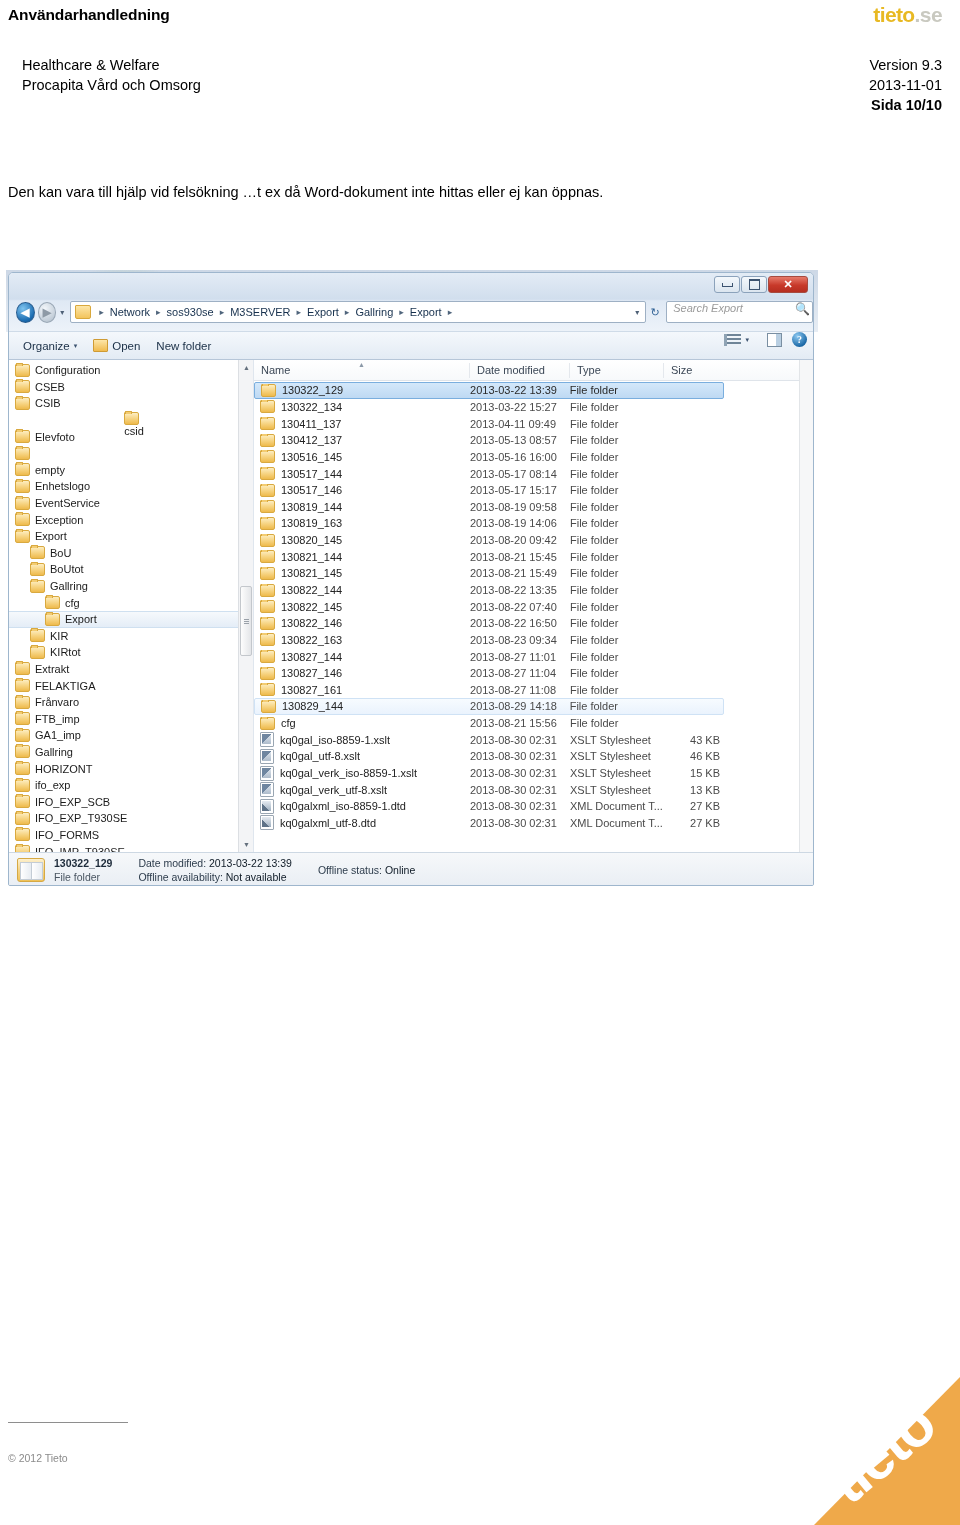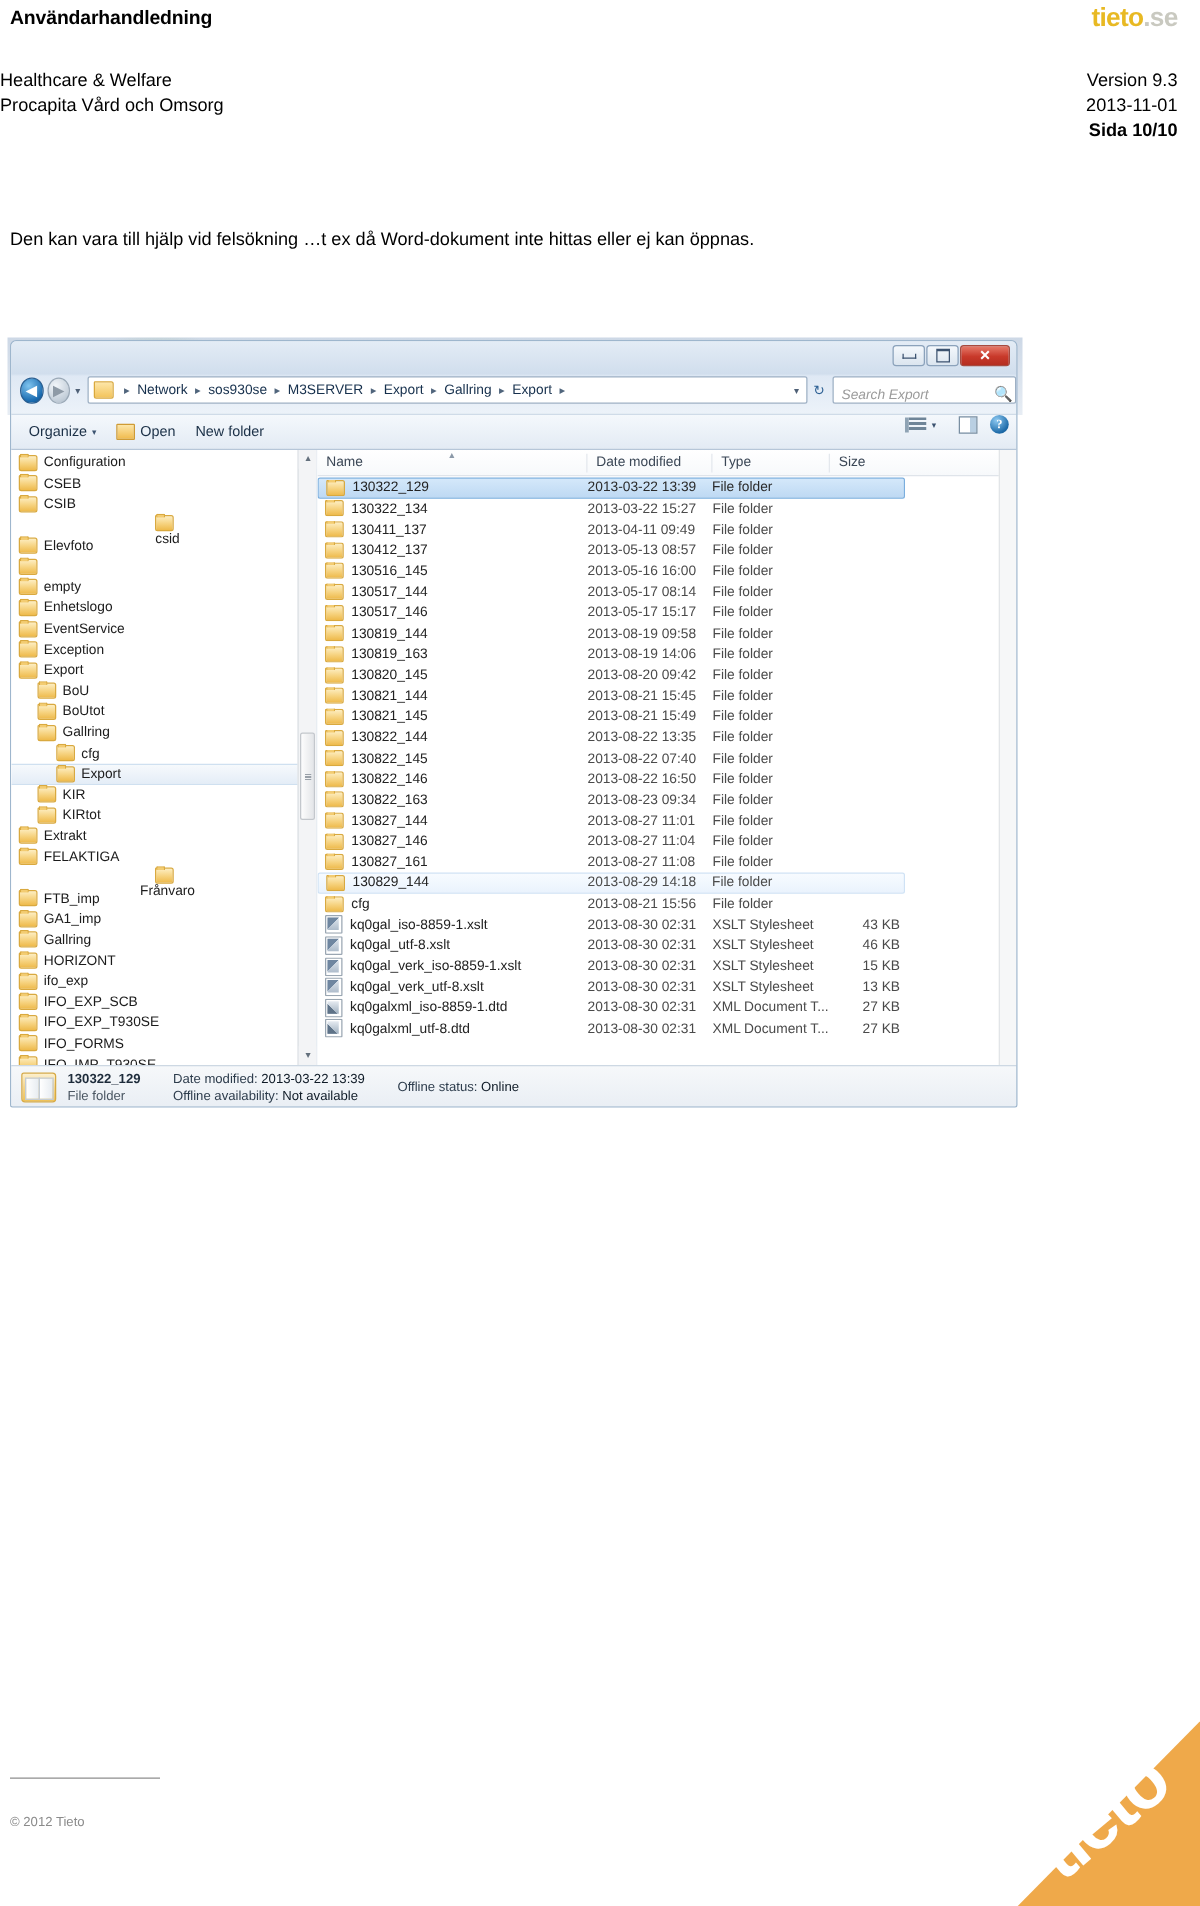--- a/index.html
+++ b/index.html
@@ -40,21 +40,21 @@
   .tieto-logo .tieto-word {
     color: #e8b923;
   }
   .tieto-logo .tieto-se {
     color: #c9c9c0;
     font-weight: bold;
   }
 
   .hdr-left {
     position: absolute;
-    left: 0; top: 55px;
+    left: 22px; top: 55px;
     font-size: 14.5px;
     line-height: 20px;
   }
   .hdr-right {
     position: absolute;
     right: 18px; top: 55px;
     text-align: right;
     font-size: 14.5px;
     line-height: 20px;
   }
@@ -207,21 +207,21 @@
     flex: 0 0 auto;
   }
   .searchbox {
     margin-left: 2px;
     width: 168px;
     height: 22px;
     background: #ffffff;
     border: 1px solid #9eb0c4;
     border-radius: 2px;
     display: flex;
-    align-items: flex-end;
+    align-items: flex-start;
     box-sizing: border-box;
   }
   .search-ph {
     flex: 1 1 auto;
     padding-left: 6px;
     font-size: 11px;
     color: #9b9b9b;
     font-style: italic;
   }
   .search-ico {
@@ -725,21 +725,21 @@
               <span>KIRtot</span>
             </div>
             <div class="tree-item" style="padding-left: 6px;">
               <span class="folder-ico"></span>
               <span>Extrakt</span>
             </div>
             <div class="tree-item" style="padding-left: 6px;">
               <span class="folder-ico"></span>
               <span>FELAKTIGA</span>
             </div>
-            <div class="tree-item" style="padding-left: 6px; flex-direction: column;">
+            <div class="tree-item" style="padding-left: 6px;">
               <span class="folder-ico"></span>
               <span>Frånvaro</span>
             </div>
             <div class="tree-item" style="padding-left: 6px;">
               <span class="folder-ico"></span>
               <span>FTB_imp</span>
             </div>
             <div class="tree-item" style="padding-left: 6px;">
               <span class="folder-ico"></span>
               <span>GA1_imp</span>

